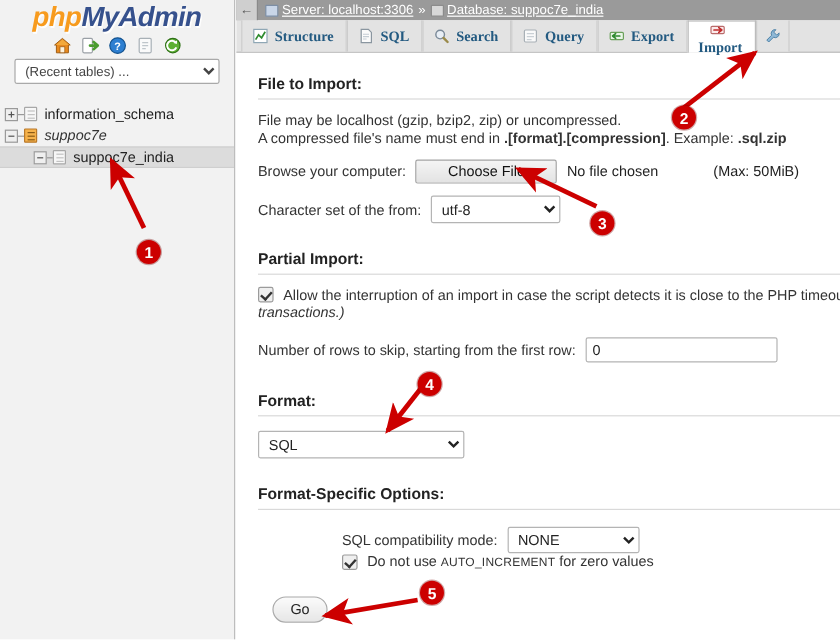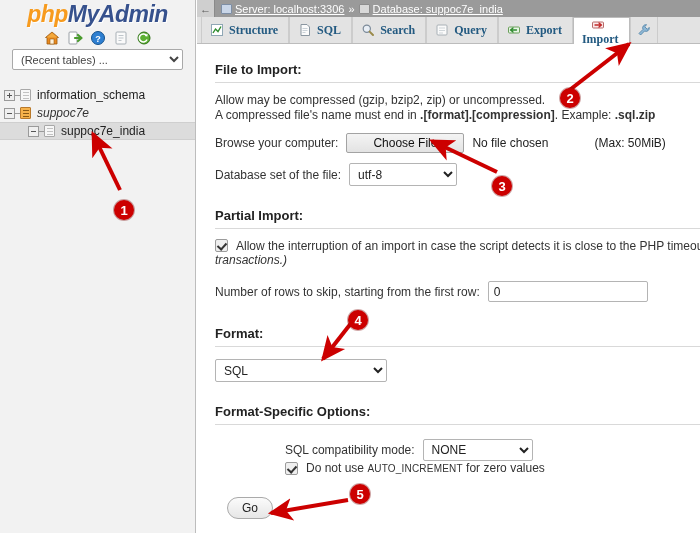--- a/index.html
+++ b/index.html
@@ -424,33 +424,33 @@
       </div>
 
     </div>
 
     <div class="content">
 
       <div class="sec-title">File to Import:</div>
       <div class="sec-rule"></div>
 
       <div class="para">
-        <span>Allow may be compressed (gzip, bzip2, zip) or uncompressed.</span><br>
+        <span>File may be localhost (gzip, bzip2, zip) or uncompressed.</span><br>
         <span>A compressed file's name must end in </span><b>.[format].[compression]</b><span>. Example: </span><b>.sql.zip</b>
       </div>
 
       <div class="row">
         <span class="lbl">Browse your computer:</span>
         <button class="btn-file">Choose File</button>
         <span class="nofile">No file chosen</span>
         <span class="maxnote">(Max: 50MiB)</span>
       </div>
 
       <div class="row">
-        <span class="lbl">Database set of the file:</span>
+        <span class="lbl">Character set of the from:</span>
         <select class="std" style="width:108px">
           <option>utf-8</option>
         </select>
       </div>
 
       <div class="sec-title" style="margin-top:22px">Partial Import:</div>
       <div class="sec-rule"></div>
 
       <div class="row" style="align-items:flex-start">
         <span class="cb checked"></span>

